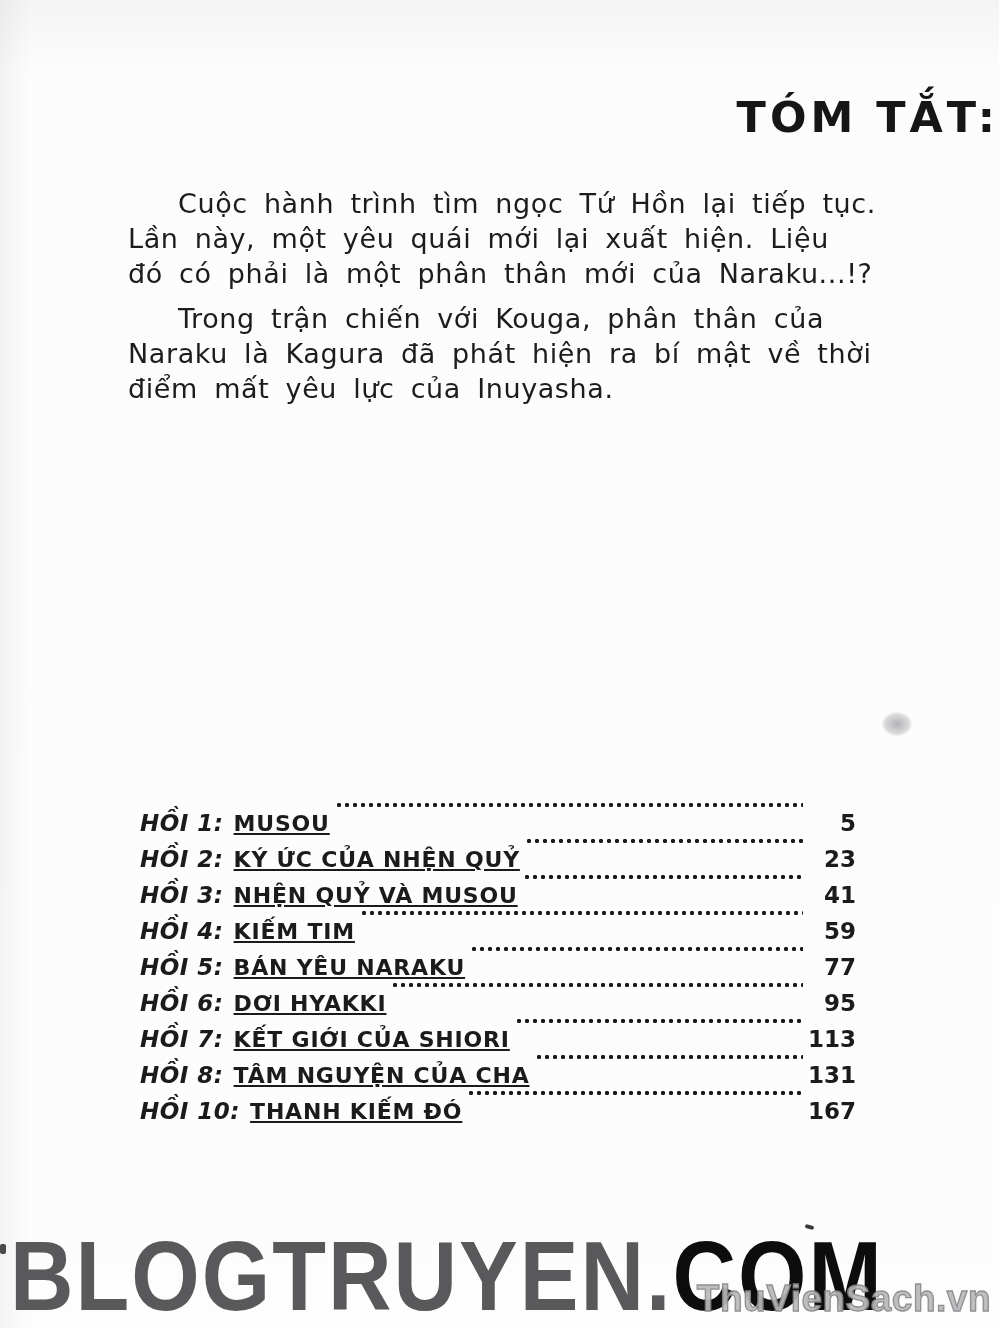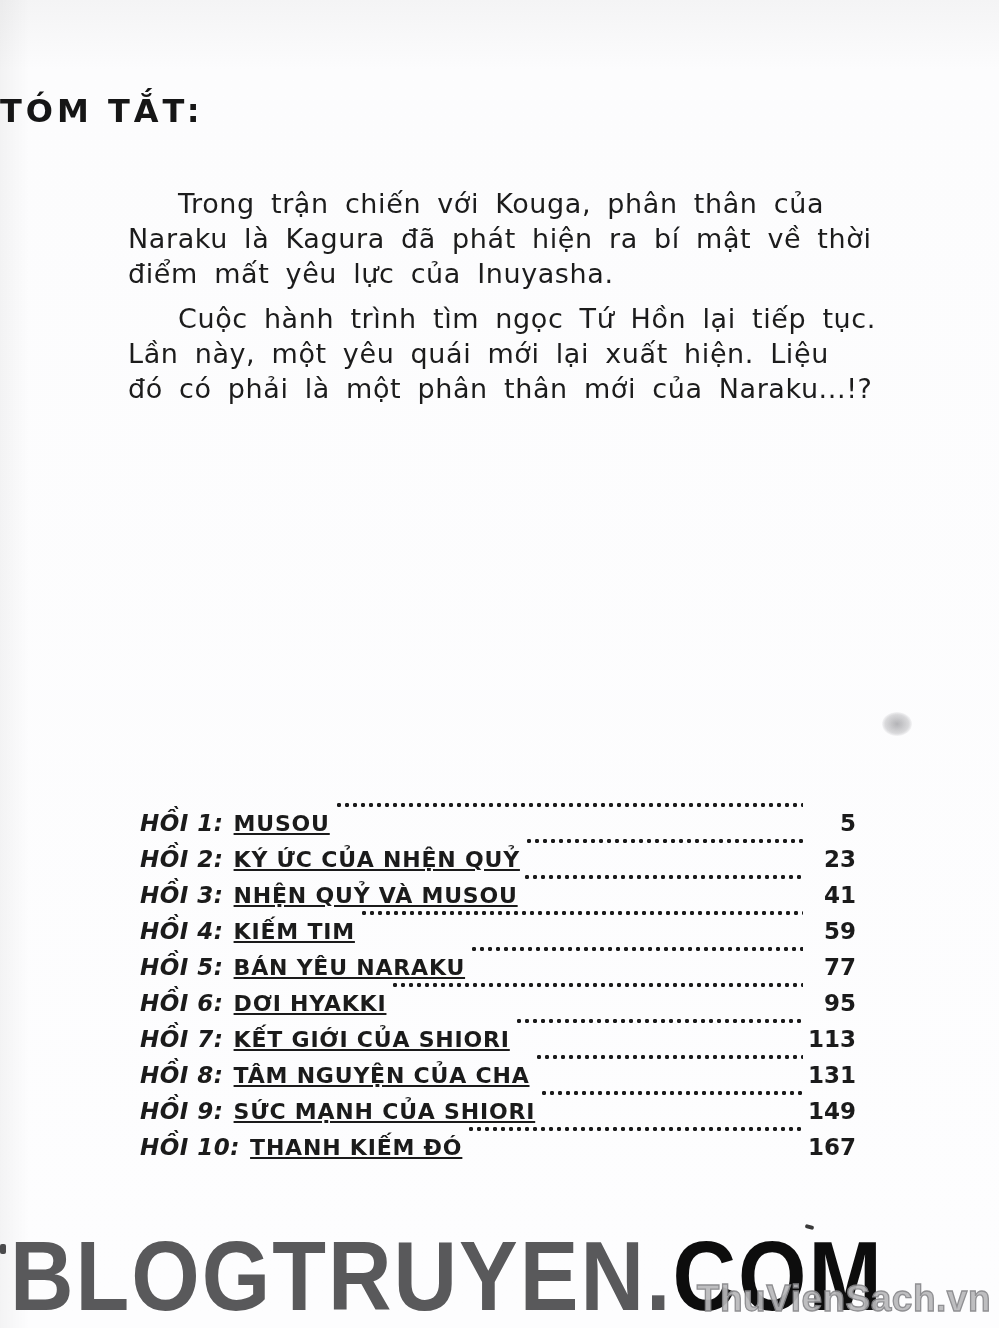--- a/index.html
+++ b/index.html
@@ -15,22 +15,22 @@
   }
   
   .edge-shade {
     position: absolute; left: 0; top: 0; width: 30px; height: 100%;
     background: linear-gradient(90deg, rgba(0,0,0,0.04), rgba(0,0,0,0));
     pointer-events: none;
   }
 
   .summary-title {
     position: absolute; top: 92px; left: 0; width: 100%;
-    text-align: left;
-    font-size: 32px; font-weight: 800; letter-spacing: 4px;
+    text-align: right;
+    font-size: 43px; font-weight: 800; letter-spacing: 4px;
     color: #161616;
   }
 
   .summary-text {
     position: absolute; top: 186px; left: 128px; width: 750px;
     font-size: 27px; line-height: 35px;
     letter-spacing: 0.6px; word-spacing: 7px;
     color: #1c1c1c;
   }
   .summary-text p { margin: 0 0 10px 0; text-indent: 50px; }
@@ -119,22 +119,22 @@
 </style>
 </head>
 <body>
 
 <div class="page">
   <div class="edge-shade"></div>
 
   <div class="summary-title">TÓM TẮT:</div>
 
   <div class="summary-text">
+    <p>Cuộc hành trình tìm ngọc Tứ Hồn lại tiếp tục. Lần này, một yêu quái mới lại xuất hiện. Liệu đó có phải là một phân thân mới của Naraku...!?</p>
     <p>Trong trận chiến với Kouga, phân thân của Naraku là Kagura đã phát hiện ra bí mật về thời điểm mất yêu lực của Inuyasha.</p>
-    <p>Cuộc hành trình tìm ngọc Tứ Hồn lại tiếp tục. Lần này, một yêu quái mới lại xuất hiện. Liệu đó có phải là một phân thân mới của Naraku...!?</p>
   </div>
 
 
   <div class="smudge"></div>
 
   <div class="toc-list">
     <div class="toc-row">
       <span class="toc-chapter">HỒI 1:</span>
       <span class="toc-chaptitle">MUSOU</span>
       <span class="toc-dots"></span>
@@ -174,26 +174,20 @@
       <span class="toc-chapter">HỒI 7:</span>
       <span class="toc-chaptitle">KẾT GIỚI CỦA SHIORI</span>
       <span class="toc-dots"></span>
       <span class="toc-page">113</span>
     </div>
     <div class="toc-row">
       <span class="toc-chapter">HỒI 8:</span>
       <span class="toc-chaptitle">TÂM NGUYỆN CỦA CHA</span>
       <span class="toc-dots"></span>
       <span class="toc-page">131</span>
-    </div>
-    <div class="toc-row">
-      <span class="toc-chapter">HỒI 9:</span>
-      <span class="toc-chaptitle">SỨC MẠNH CỦA SHIORI</span>
-      <span class="toc-dots"></span>
-      <span class="toc-page">149</span>
     </div>
     <div class="toc-row">
       <span class="toc-chapter">HỒI 10:</span>
       <span class="toc-chaptitle">THANH KIẾM ĐÓ</span>
       <span class="toc-dots"></span>
       <span class="toc-page">167</span>
     </div>
   </div>
 
   <div class="speck-1"></div>

